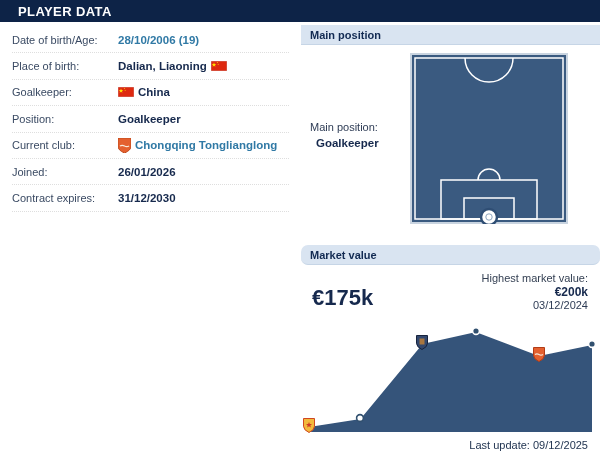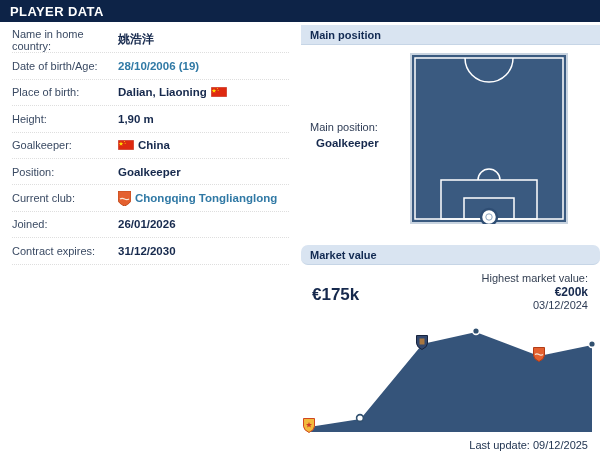--- a/index.html
+++ b/index.html
@@ -2,21 +2,21 @@
 <html><head>
 <meta charset="utf-8">
 <style>
   * { margin:0; padding:0; box-sizing:border-box; }
   html,body { background:#f4f4f4; }
   body { font-family:"Liberation Sans", sans-serif; }
   .stage { position:relative; width:600px; height:463px; background:#ffffff; overflow:hidden; }
 
   .topbar { position:absolute; left:0; top:0; width:600px; height:22px;
             background:#0d2347; color:#ffffff; display:flex; align-items:center; }
-  .topbar .title { font-size:13px; font-weight:bold; letter-spacing:.4px; padding-left:10px;
+  .topbar .title { font-size:13px; font-weight:bold; letter-spacing:.4px; padding-left:18px;
                    transform:scaleY(1.05); }
 
   
   .left-panel { position:absolute; left:0; top:22px; width:297px; height:441px; background:#fff; padding:5px 0 0 0; }
   .info-row { display:flex; align-items:center; height:26.4px; margin:0 8px 0 12px;
               border-bottom:1px dotted #dedede; font-size:11px; }
   .info-label { width:106px; flex:0 0 106px; color:#3a4a63; }
   .info-value { color:#16294d; font-weight:bold; display:flex; align-items:center; gap:4px; font-size:11.5px; }
   .info-value.link { color:#3079a5; }
   .info-value .cjk { font-size:12px; }
@@ -27,65 +27,53 @@
                   border-bottom:1px solid #c6d5e6; display:flex; align-items:center; }
   .panel-header span { font-size:11px; font-weight:bold; color:#122a52; padding-left:9px; }
   .mp-header { top:25px; }
   .mv-header { top:245px;border-radius:7px; }
 
   .mp-label  { position:absolute; left:310px; top:121px; font-size:11px; color:#2e3c55; }
   .mp-value  { position:absolute; left:316px; top:137px; font-size:11.5px; font-weight:bold; color:#16294d; }
   .pitch     { position:absolute; left:410px; top:53px; }
 
   .cmv-label { position:absolute; left:312px; top:272px; font-size:11px; color:#333f52; }
-  .cmv-value { position:absolute; left:312px; top:285px; font-size:17px; font-weight:bold; color:#16294d; }
+  .cmv-value { position:absolute; left:312px; top:285px; font-size:22px; font-weight:bold; color:#16294d; }
   .hmv-label { position:absolute; right:12px; top:272px; font-size:11px; color:#333f52; text-align:right; }
   .hmv-value { position:absolute; right:12px; top:285px; font-size:12px; font-weight:bold; color:#16294d; text-align:right; }
   .hmv-date  { position:absolute; right:12px; top:299px; font-size:11px; color:#2e3c55; text-align:right; }
   .chart     { position:absolute; left:303px; top:312px; }
   .last-update { position:absolute; right:12px; top:439px; font-size:11px; color:#223551; text-align:right; }
 </style>
 </head>
 <body>
 
 <div class="stage">
 
   <div class="topbar">
     <span class="title">PLAYER DATA</span>
   </div>
 
   <div class="left-panel">
       <div class="info-row">
-        <span class="info-label">Name in home country:</span>
-        <span class="info-value">
-          <span class="cjk">姚浩洋</span>
-        </span>
-      </div>
-      <div class="info-row">
         <span class="info-label">Date of birth/Age:</span>
         <span class="info-value link">
           <span>28/10/2006 (19)</span>
         </span>
       </div>
       <div class="info-row">
         <span class="info-label">Place of birth:</span>
         <span class="info-value">
           <span>Dalian, Liaoning</span>
           <span class="flag"><svg width="16" height="10" viewBox="0 0 16 10">
               <rect x="0" y="0" width="16" height="10" fill="#de2910" stroke="#c2bfbf" stroke-width="0.5"></rect>
               <polygon points="3,1.4 3.6,3 5.3,3 4,4 4.4,5.7 3,4.7 1.6,5.7 2,4 0.7,3 2.4,3" fill="#ffde00"></polygon>
               <circle cx="6.4" cy="1.6" r="0.5" fill="#ffde00"></circle>
               <circle cx="7.2" cy="3.2" r="0.5" fill="#ffde00"></circle>
             </svg></span>
-        </span>
-      </div>
-      <div class="info-row">
-        <span class="info-label">Height:</span>
-        <span class="info-value">
-          <span>1,90 m</span>
         </span>
       </div>
       <div class="info-row">
         <span class="info-label">Goalkeeper:</span>
         <span class="info-value">
           <span class="flag"><svg width="16" height="10" viewBox="0 0 16 10">
               <rect x="0" y="0" width="16" height="10" fill="#de2910" stroke="#c2bfbf" stroke-width="0.5"></rect>
               <polygon points="3,1.4 3.6,3 5.3,3 4,4 4.4,5.7 3,4.7 1.6,5.7 2,4 0.7,3 2.4,3" fill="#ffde00"></polygon>
               <circle cx="6.4" cy="1.6" r="0.5" fill="#ffde00"></circle>
               <circle cx="7.2" cy="3.2" r="0.5" fill="#ffde00"></circle>

